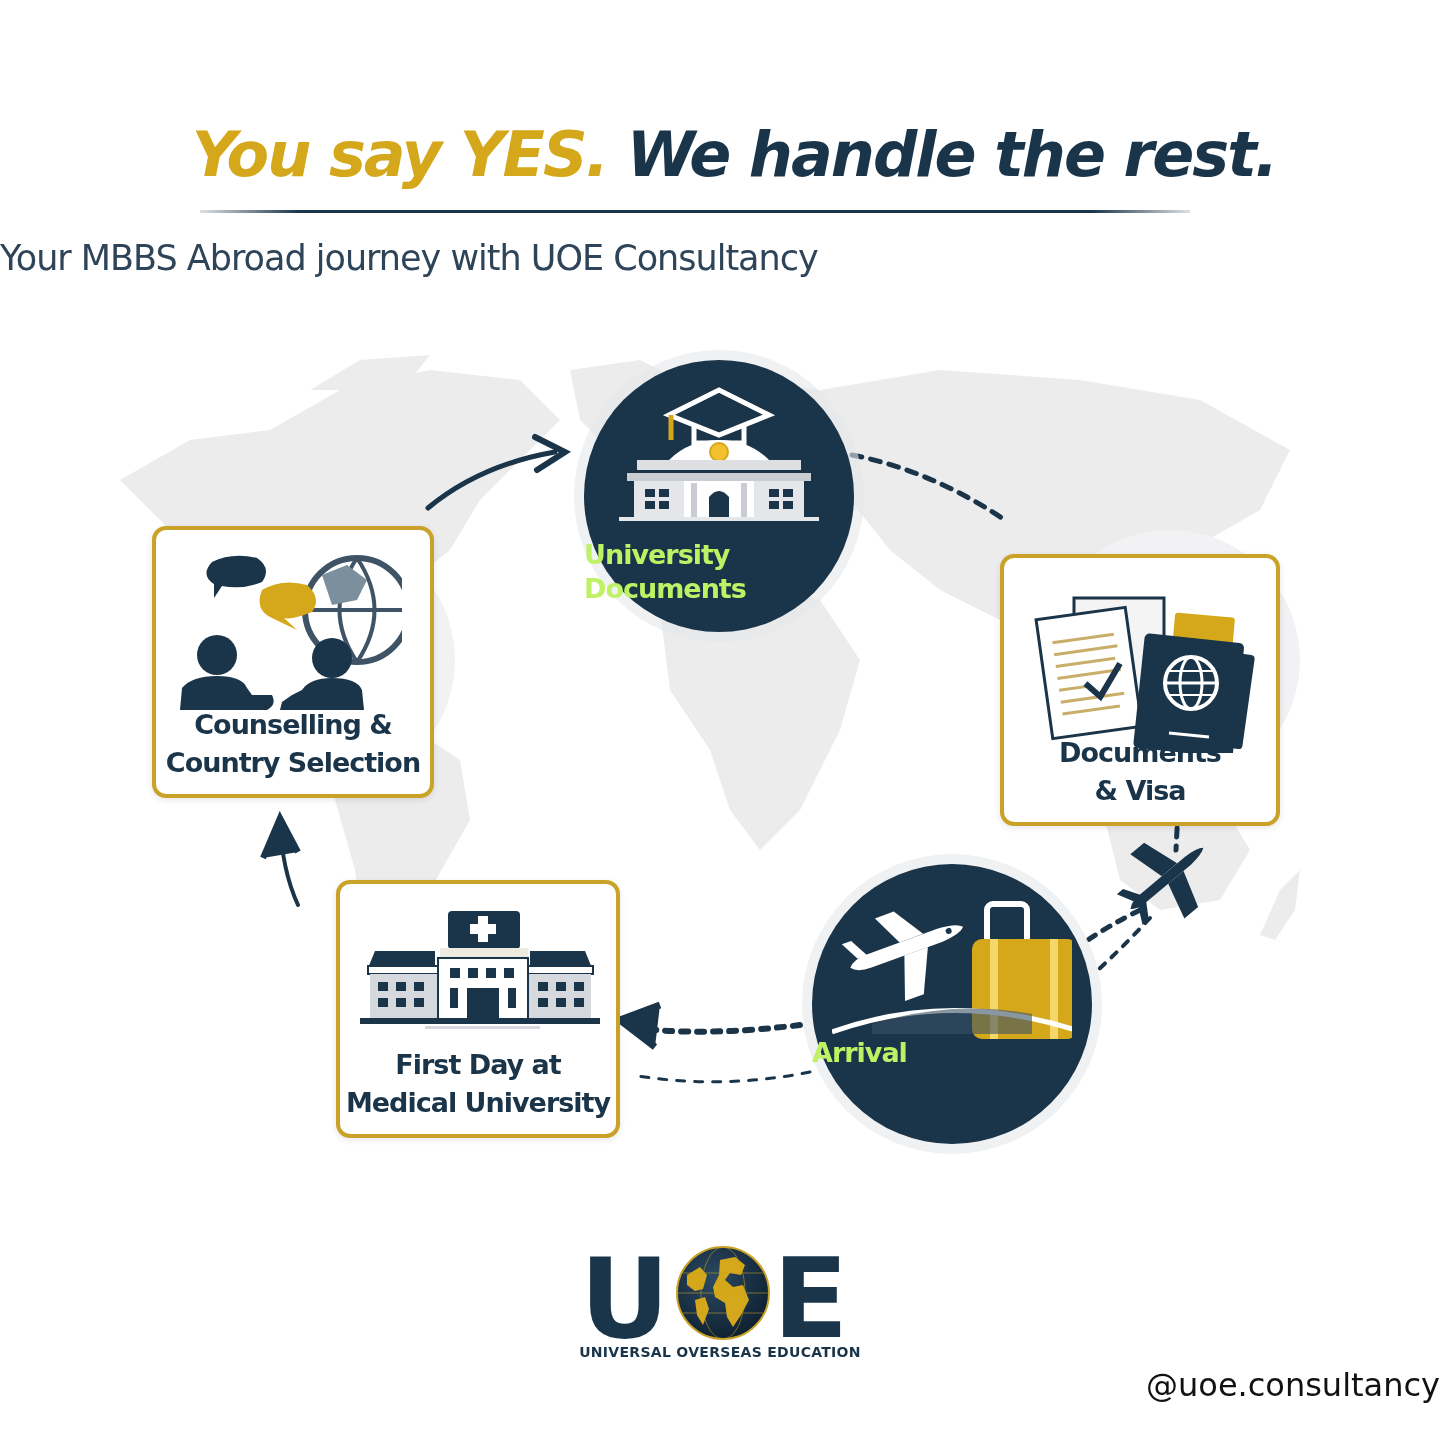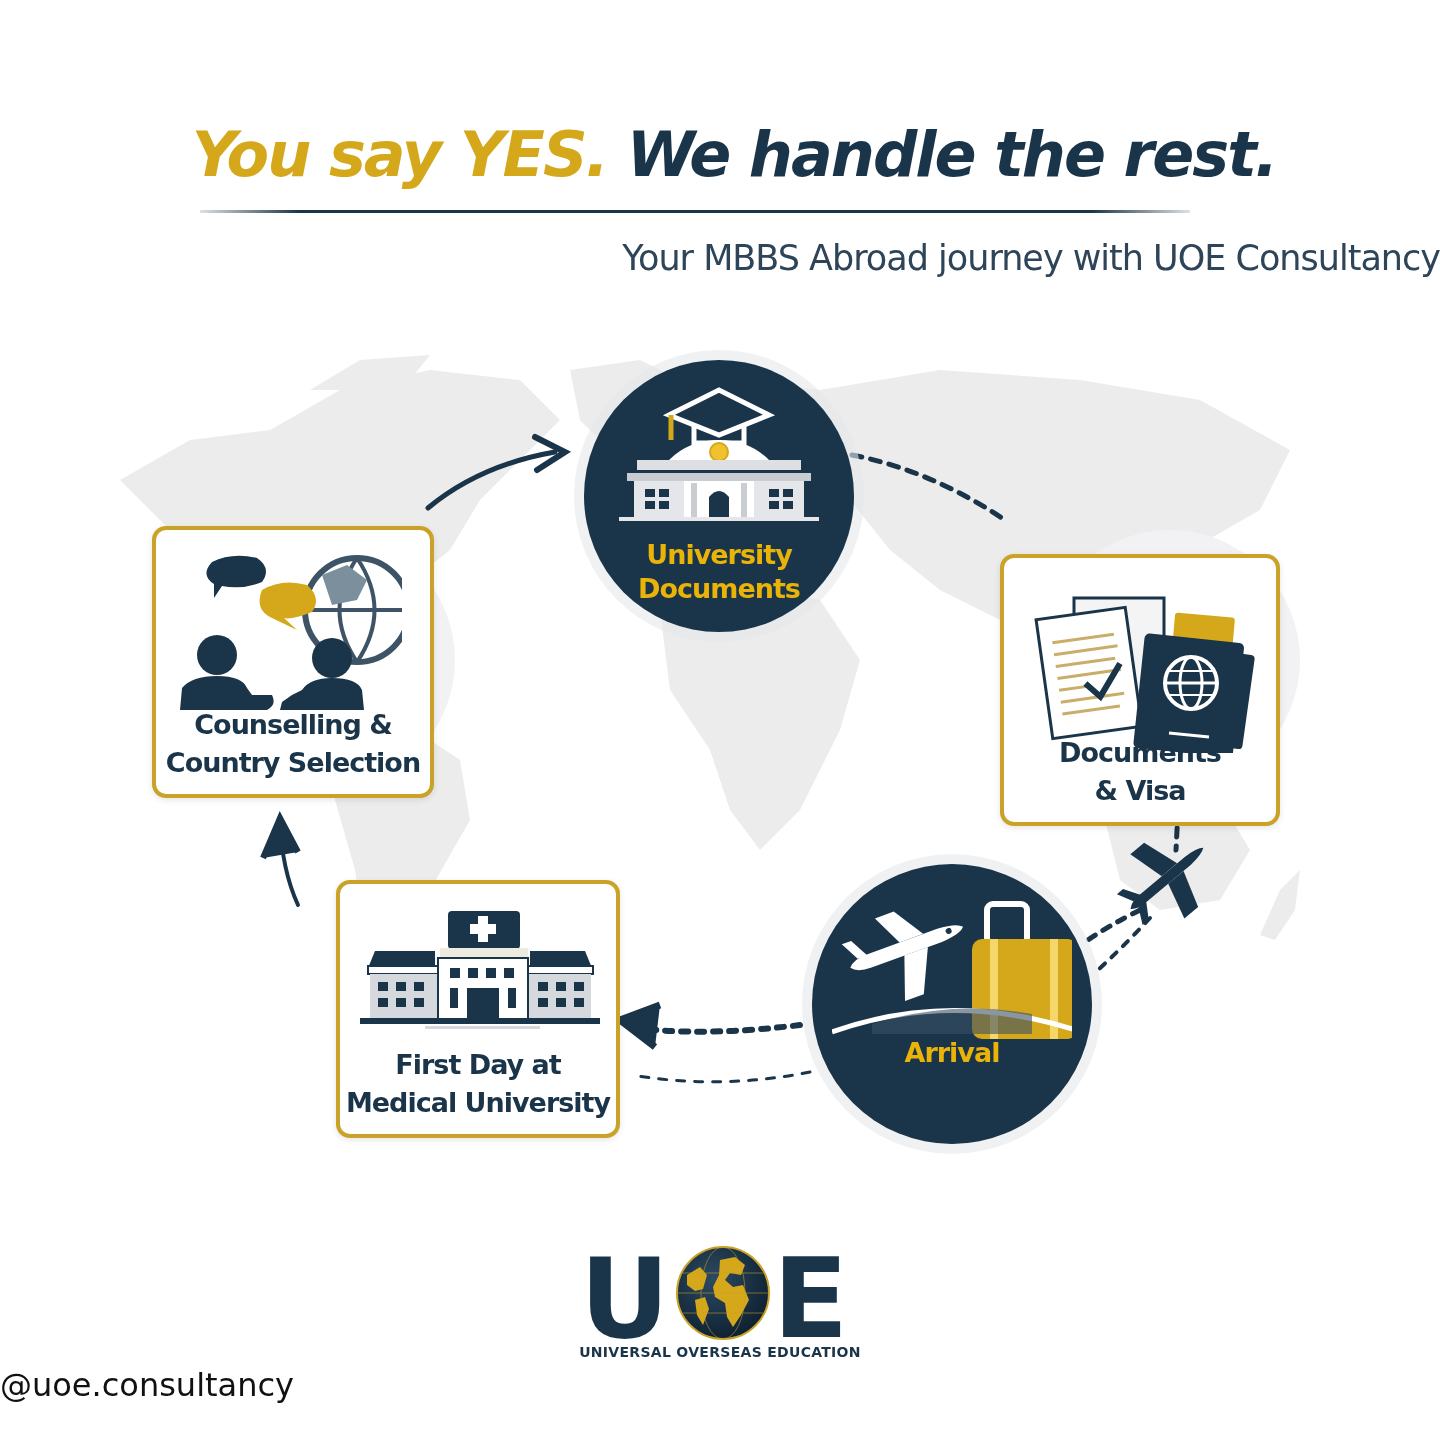--- a/index.html
+++ b/index.html
@@ -15,55 +15,55 @@
     font-style:italic; font-weight:bold; font-size:62px; letter-spacing:-2px;
     white-space:nowrap;
   }
   .headline .yes { color:#D4A81A;margin-left:28px; }
   .headline .rest { color:#1A3449;margin-top:44px; }
   .rule {
     left:200px; width:990px; top:210px; height:3px;
     background:linear-gradient(90deg, rgba(26,52,73,0.15), #1A3449 10%, #1A3449 90%, rgba(26,52,73,0.15));
   }
   .subtitle {
-    left:0; width:1440px; top:238px; text-align:right;
+    left:0; width:1440px; top:238px; text-align:left;
     font-family:"DejaVu Sans", sans-serif; font-size:35px; color:#2E4458;
     letter-spacing:-1px; white-space:nowrap;
   }
   .map { left:100px; top:350px; width:1240px; height:650px; }
   .card {
     background:#fff; border:4px solid #C9A227; border-radius:14px;
     box-shadow:0 2px 6px rgba(0,0,0,0.10);
     box-sizing:border-box; text-align:center;
   }
   .card .label {
     position:absolute; left:0; right:0; bottom:12px;
     font-family:"DejaVu Sans", sans-serif; font-weight:bold; font-size:27px;
     line-height:38px; color:#1A3449; letter-spacing:-1px;
   }
   .circle {
     background:#1A3449; border-radius:50%;
     box-shadow:0 0 0 10px rgba(230,232,235,0.6);
   }
   .circle .label {
-    position:absolute; left:0; right:0; text-align:center;
+    position:absolute; left:0; right:0; text-align:left;
     font-family:"DejaVu Sans", sans-serif; font-weight:bold; font-size:27px;
-    line-height:34px; color:#eab308; letter-spacing:-1px;
+    line-height:34px; color:#bef264; letter-spacing:-1px;
   }
   .logo-u, .logo-e {
     font-family:"DejaVu Sans", sans-serif; font-weight:bold; color:#1A3449;
     font-size:110px; line-height:1; top:1244px;
   }
   .logo-tag {
     left:0; width:1440px; top:1344px; text-align:center;
     font-family:"DejaVu Sans", sans-serif; font-weight:bold; font-size:14px;
     color:#1A3449; letter-spacing:0.3px;
   }
   .handle {
-    left:0; width:1440px; top:1366px; text-align:left;
+    left:0; width:1440px; top:1366px; text-align:right;
     font-family:"DejaVu Sans", sans-serif; font-size:32px; color:#111;
   }
 </style>
 </head>
 <body>
 
 <div class="abs headline">
   <span class="yes">You say YES.</span>
   <span class="rest">We handle the rest.</span>
 </div>

